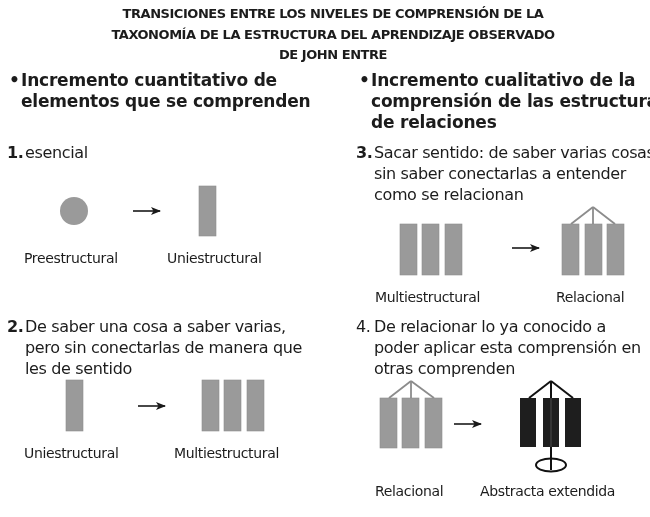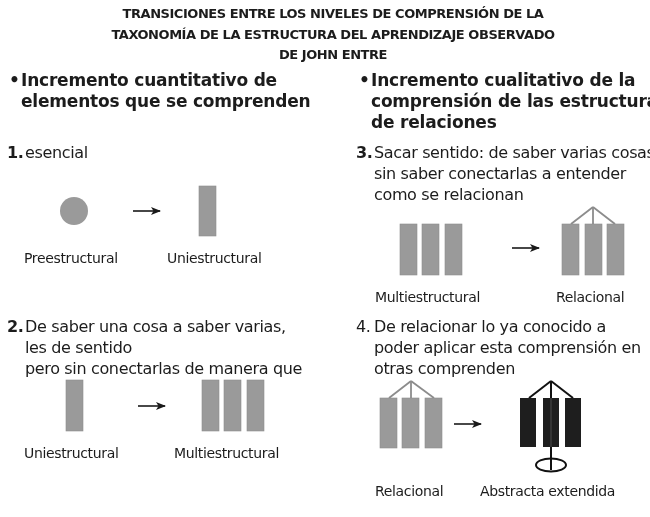--- a/index.html
+++ b/index.html
@@ -59,22 +59,22 @@
 <div class="item" style="left:25px; top:142px;">
   <span class="num">1.</span>
   <span class="line">esencial</span>
 </div>
 <div class="label" style="left:24px; top:248px;">Preestructural</div>
 <div class="label" style="left:167px; top:248px;">Uniestructural</div>
 
 <div class="item" style="left:25px; top:316px;">
   <span class="num">2.</span>
   <span class="line">De saber una cosa a saber varias,</span>
+  <span class="line">pero sin conectarlas de manera que</span>
   <span class="line">les de sentido</span>
-  <span class="line">pero sin conectarlas de manera que</span>
 </div>
 <div class="label" style="left:24px; top:443px;">Uniestructural</div>
 <div class="label" style="left:174px; top:443px;">Multiestructural</div>
 
 <div class="item" style="left:374px; top:142px;">
   <span class="num">3.</span>
   <span class="line">Sacar sentido: de saber varias cosas</span>
   <span class="line">sin saber conectarlas a entender</span>
   <span class="line">como se relacionan</span>
 </div>

